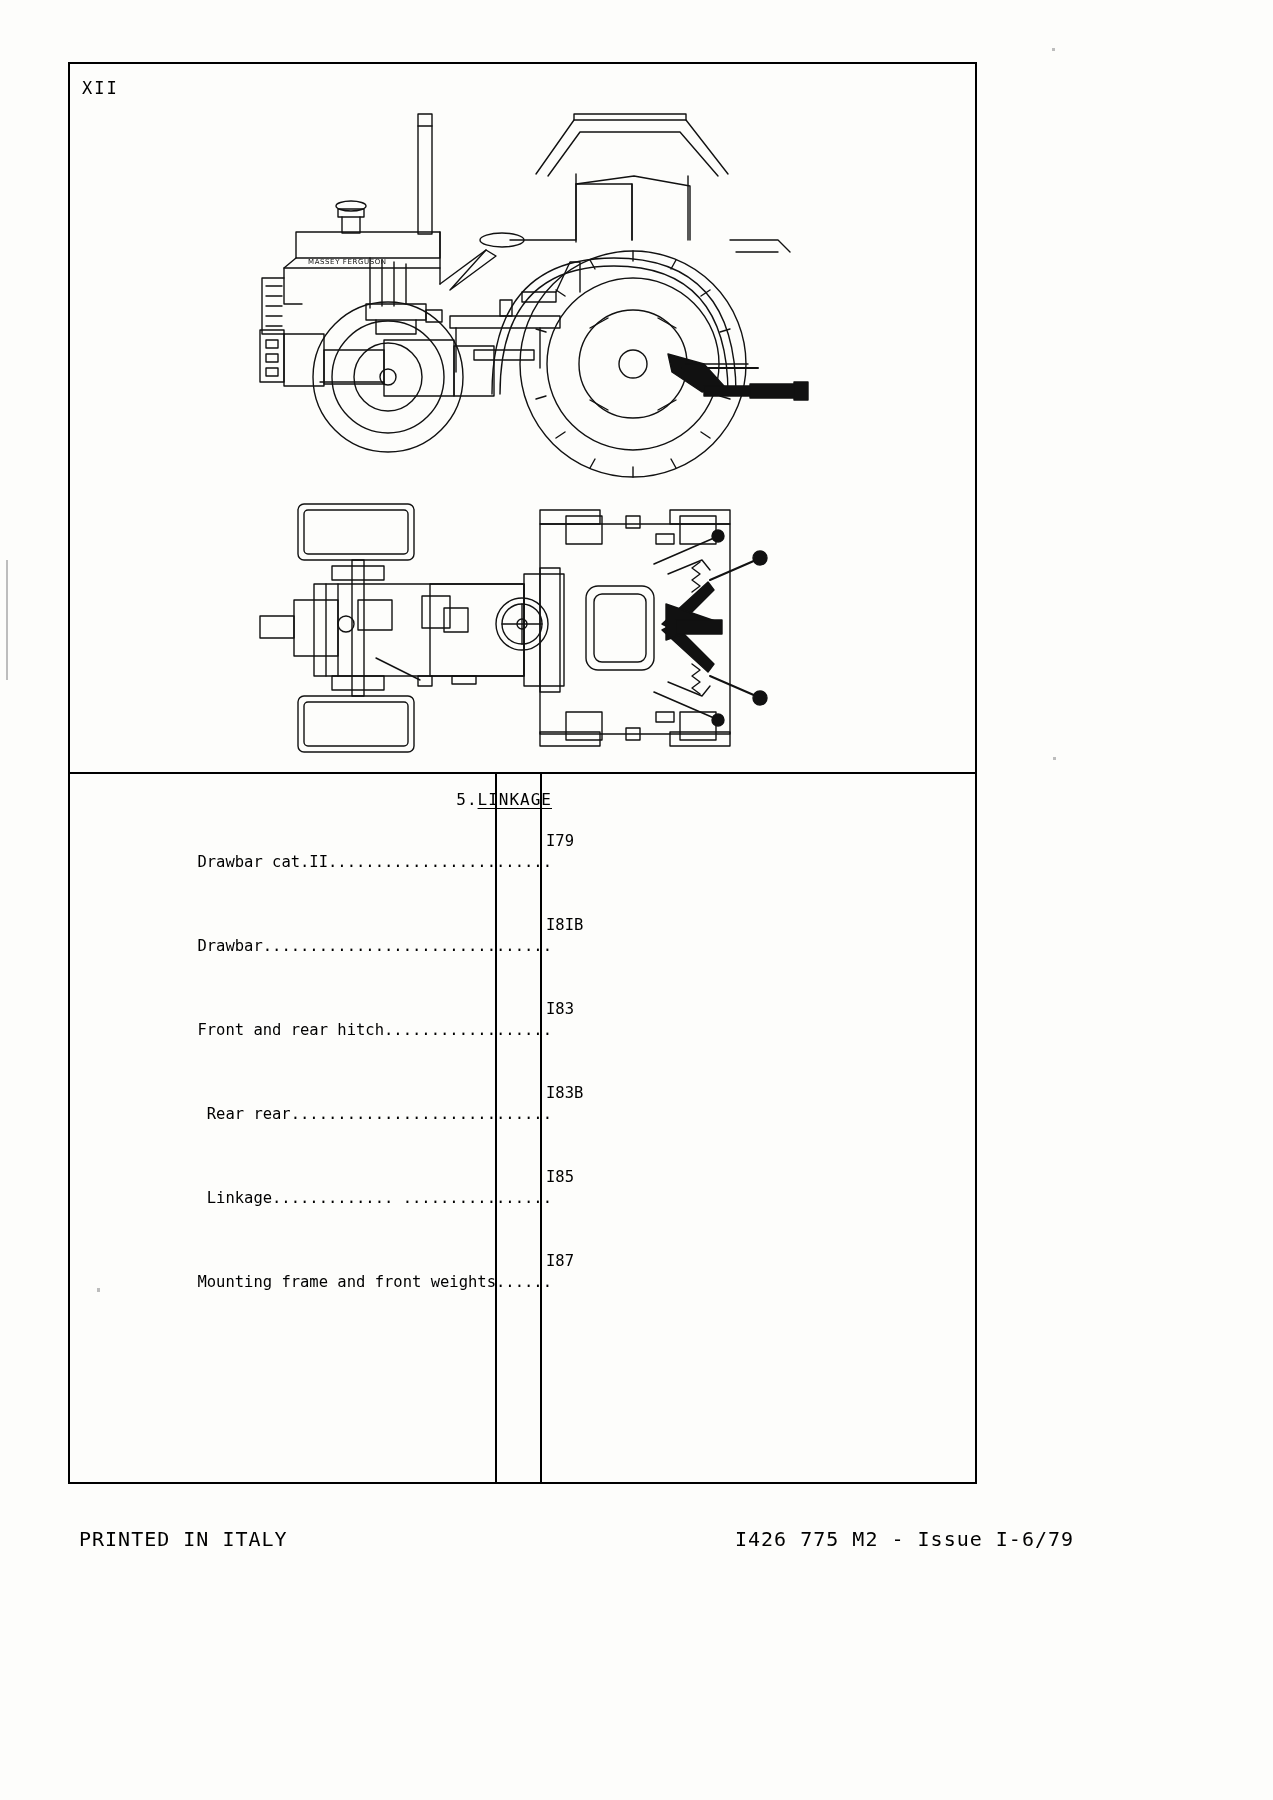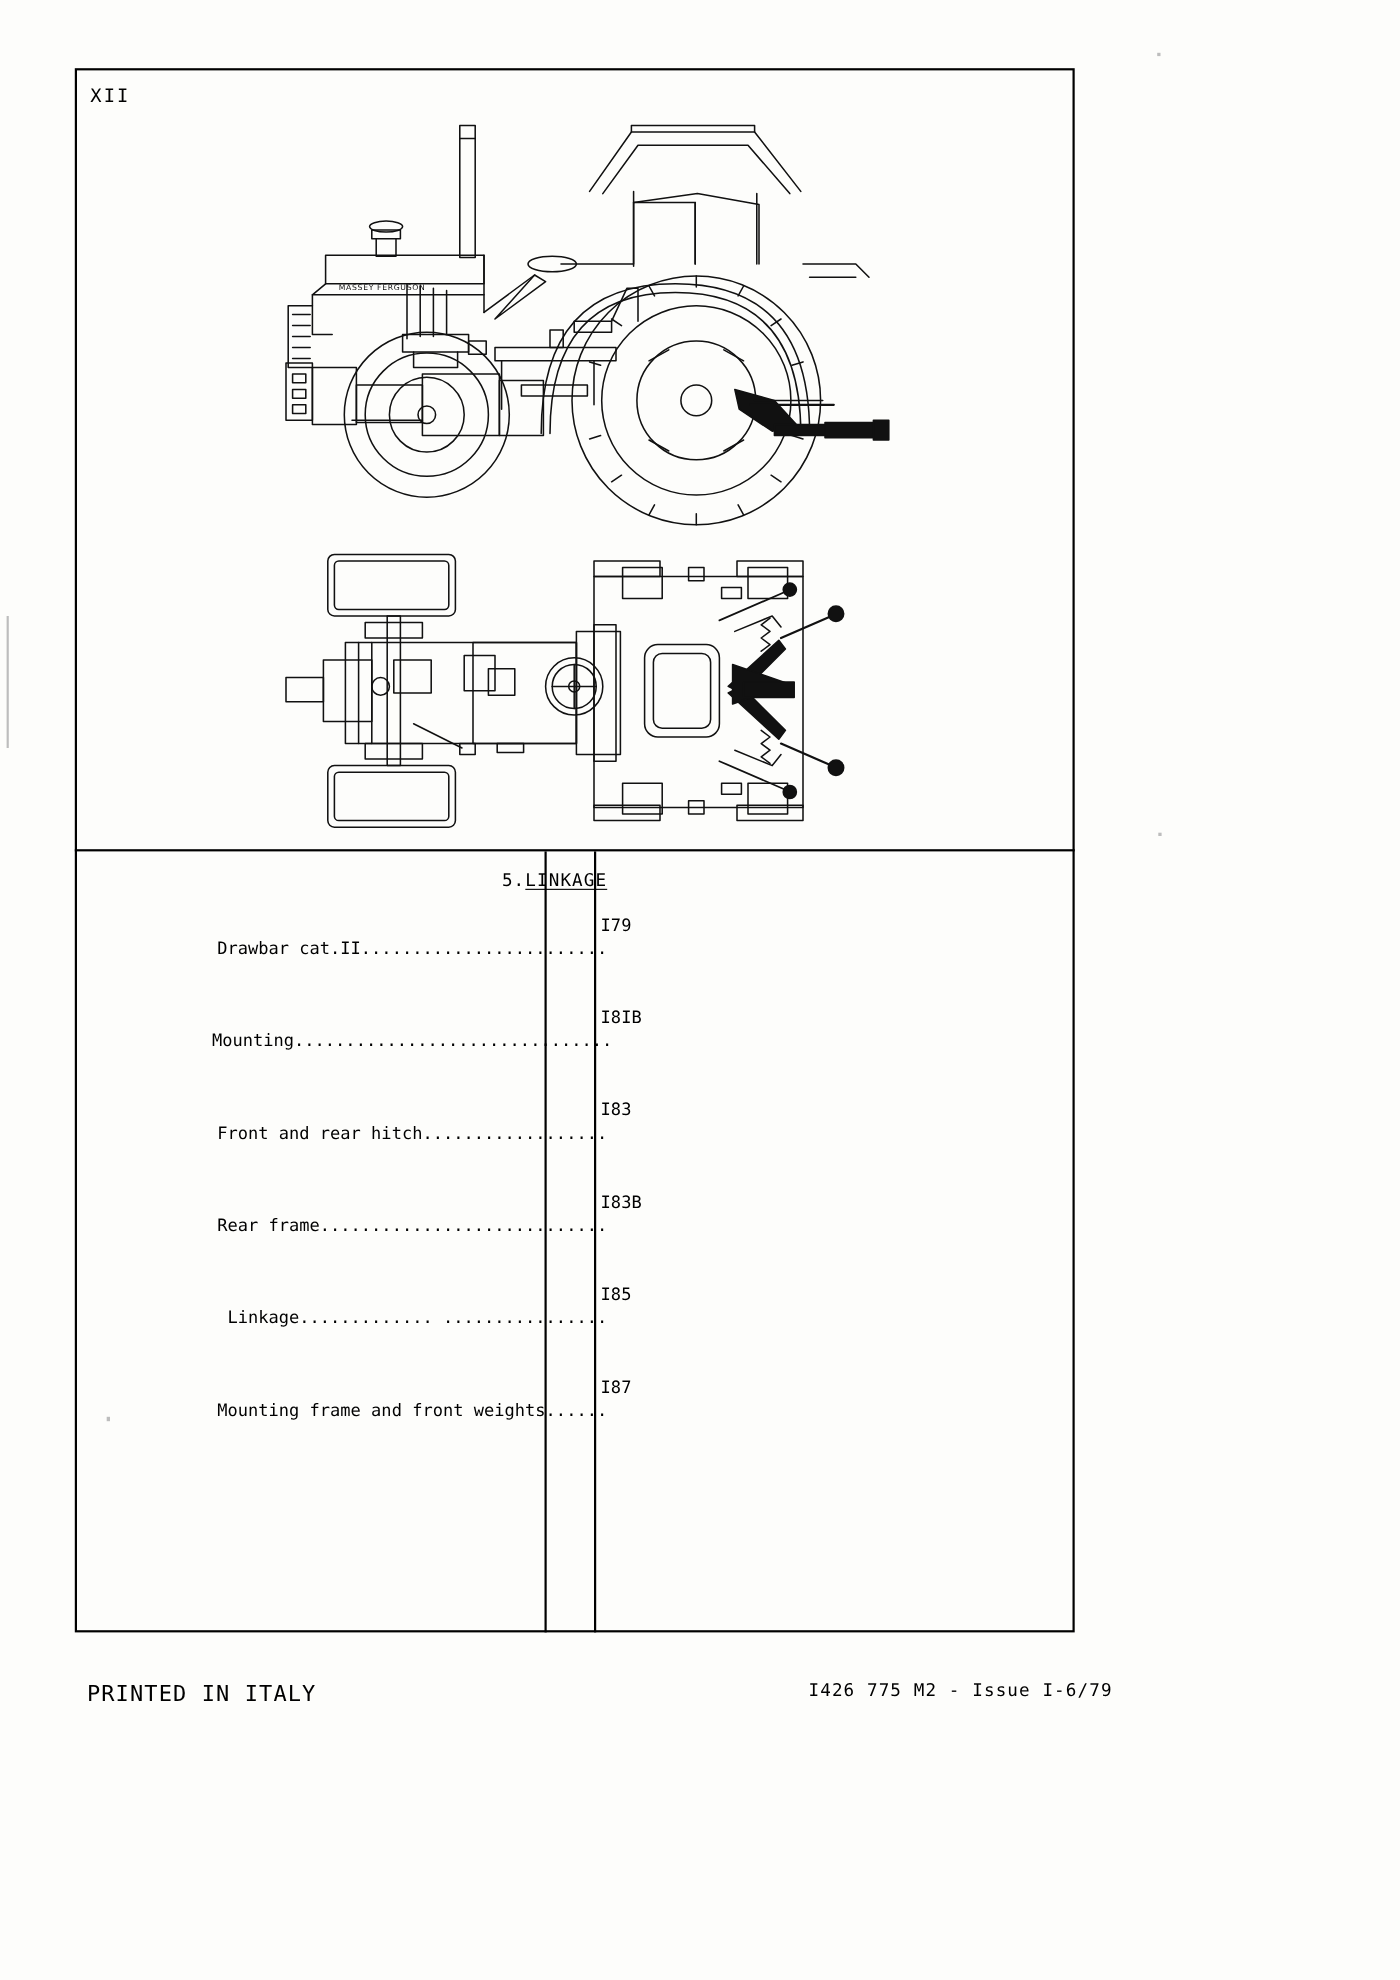--- a/index.html
+++ b/index.html
@@ -105,21 +105,21 @@
     position: absolute;
     left: 79px;
     top: 1527px;
     font-size: 20px;
     letter-spacing: 1px;
   }
   .footer-right {
     position: absolute;
     left: 735px;
     top: 1527px;
-    font-size: 16px;
+    font-size: 20px;
     letter-spacing: 1px;
   }
   
   .illus {
     position: absolute;
     left: 70px;
     top: 64px;
     width: 905px;
     height: 706px;
     text-decoration: underline;
@@ -311,29 +311,29 @@
 
   <div class="index">
     <div class="index-title"><span class="sec-num">5.</span><span class="sec-name">LINKAGE</span></div>
 
     <div class="entries">
       <div class="entry">
         <span class="label">Drawbar cat.II........................</span>
         <span class="pg">I79</span>
       </div>
       <div class="entry">
-        <span class="label">Mounting...............................</span>
+        <span class="label">Drawbar...............................</span>
         <span class="pg">I8IB</span>
       </div>
       <div class="entry">
         <span class="label">Front and rear hitch..................</span>
         <span class="pg">I83</span>
       </div>
       <div class="entry">
-        <span class="label">Rear frame............................</span>
+        <span class="label">Rear rear............................</span>
         <span class="pg">I83B</span>
       </div>
       <div class="entry">
         <span class="label">Linkage............. ................</span>
         <span class="pg">I85</span>
       </div>
       <div class="entry">
         <span class="label">Mounting frame and front weights......</span>
         <span class="pg">I87</span>
       </div>

